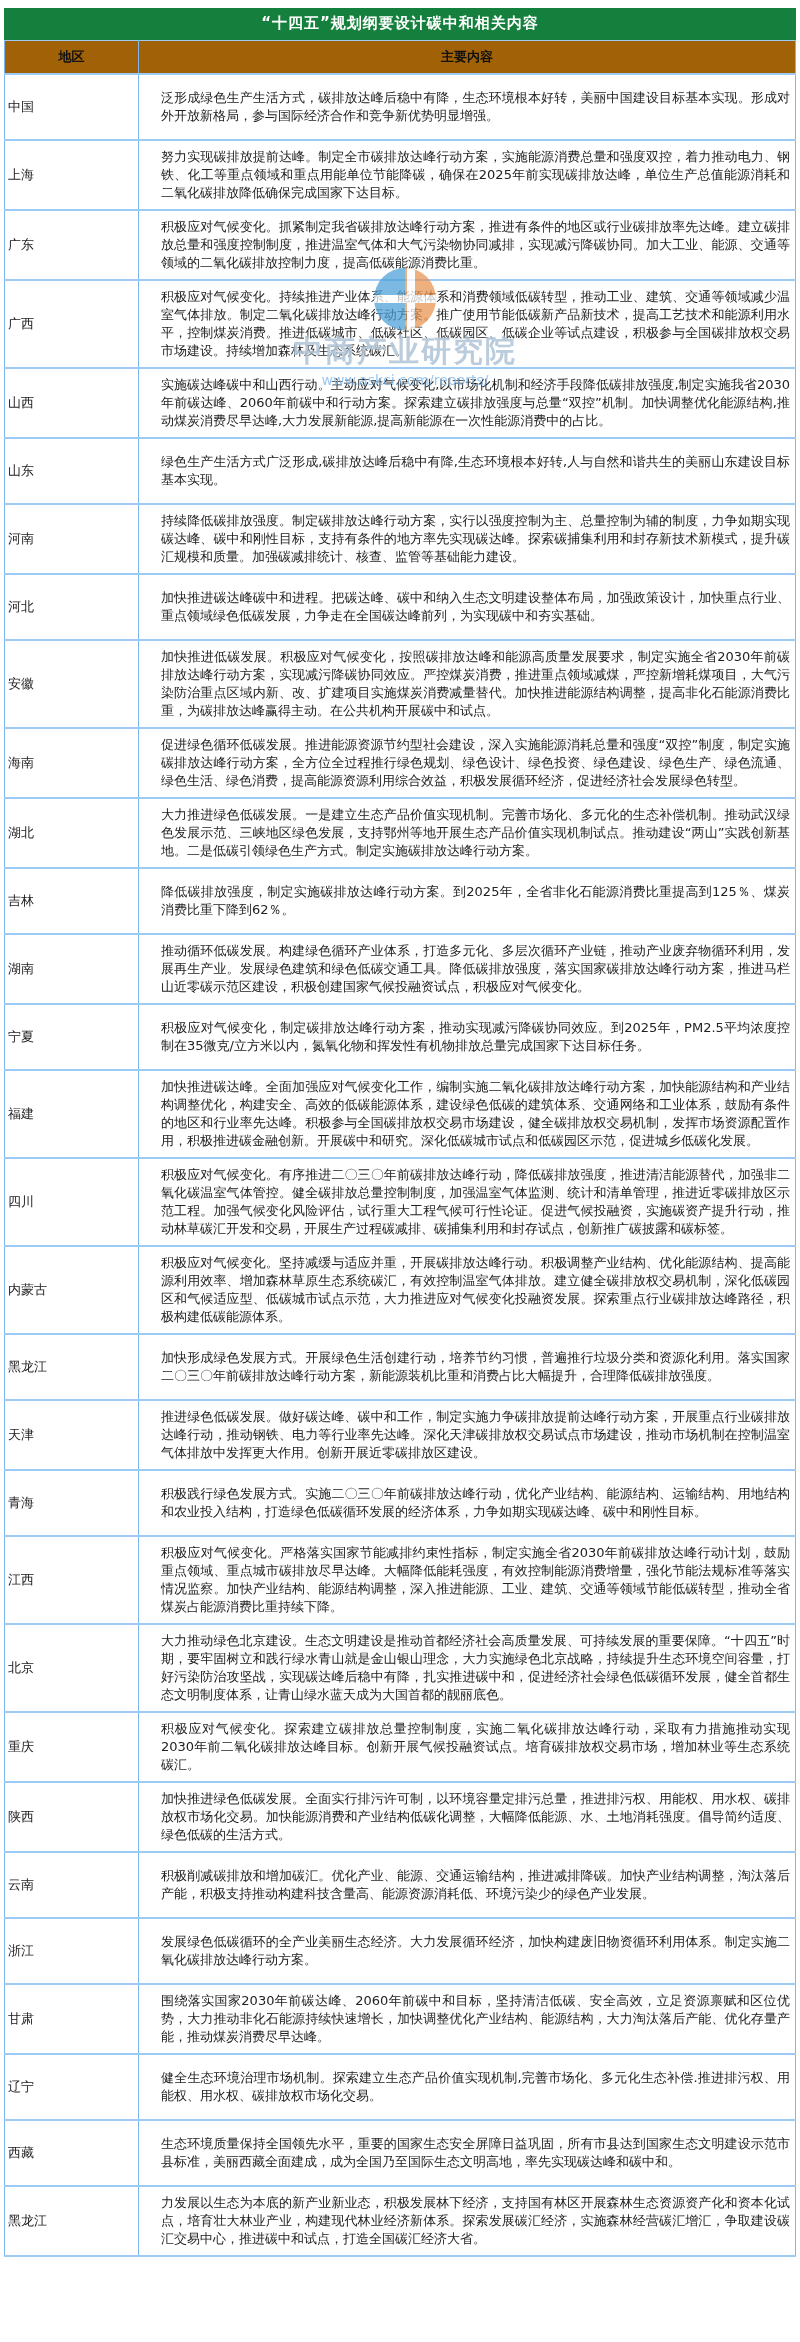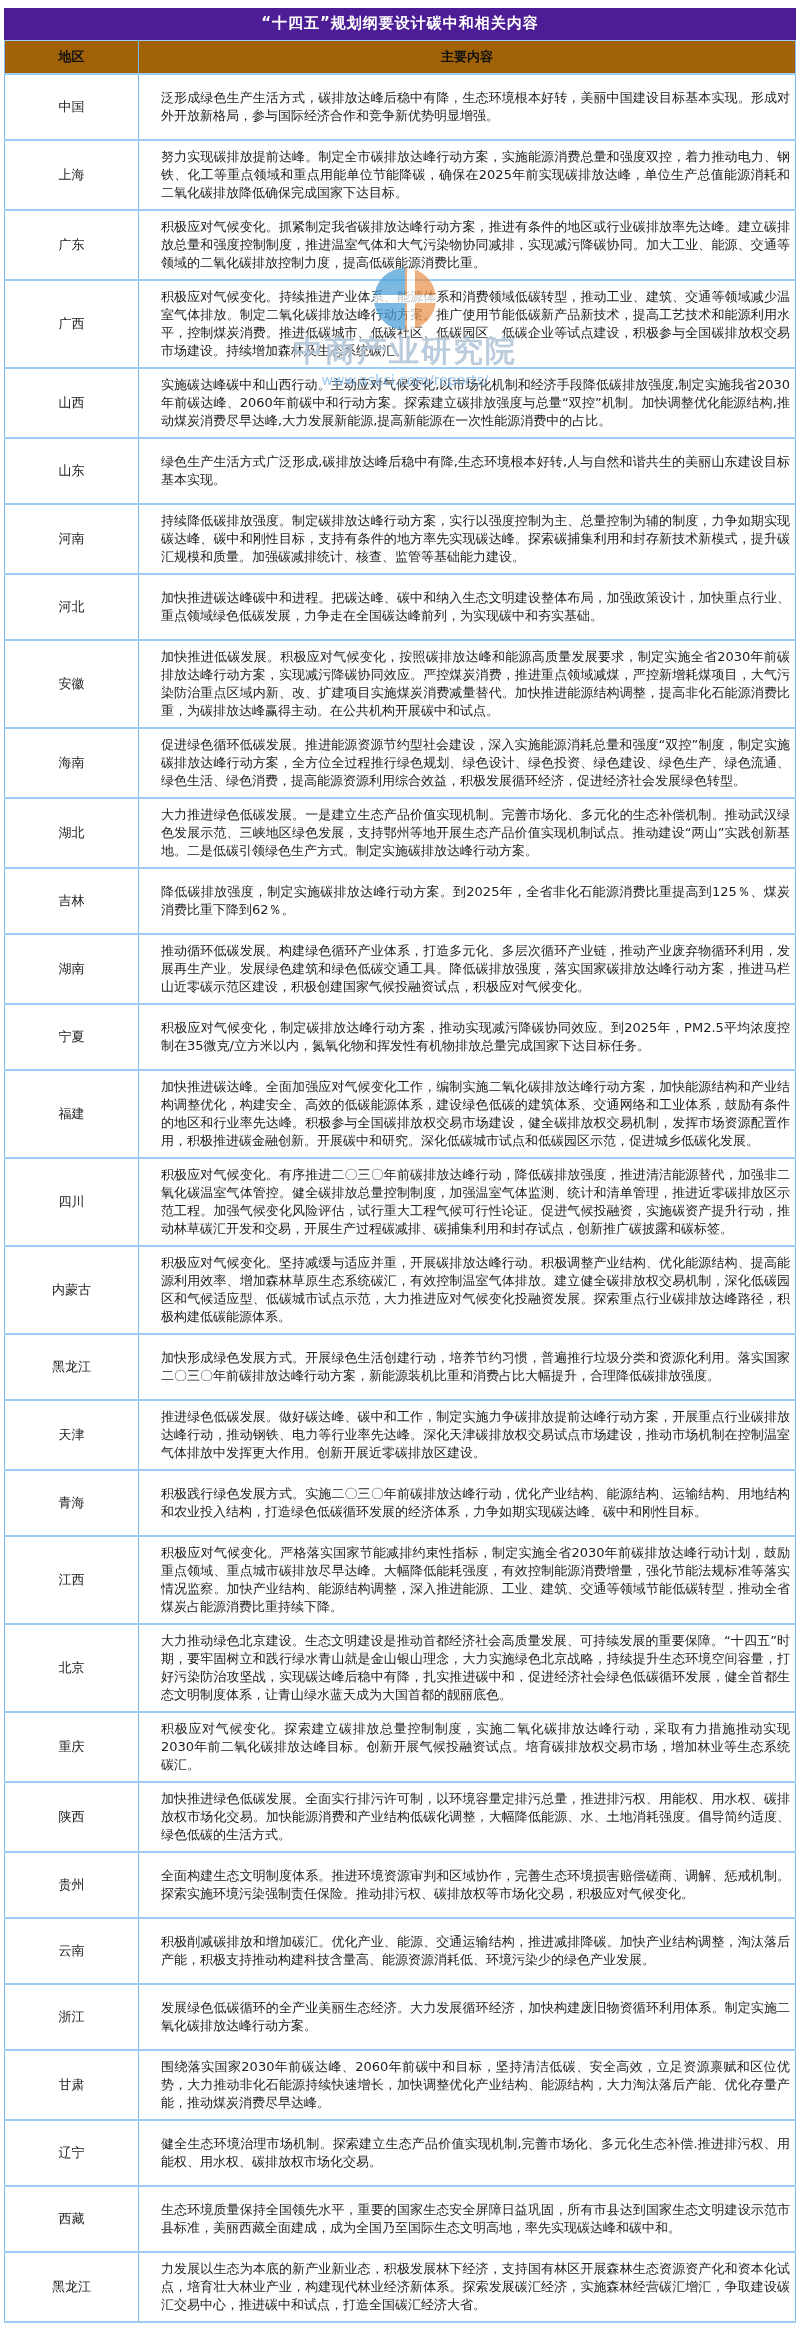--- a/index.html
+++ b/index.html
@@ -6,21 +6,21 @@
   body{
     width:800px;
     background:#ffffff;
     font-family:"DejaVu Sans","Liberation Sans",sans-serif;
     position:relative;
     color:#222;
   }
   .page{padding:8px 4px 0 4px;}
 
   .title-bar{
-    background:#4c1d95;
+    background:#15803d;
     color:#ffffff;
     font-weight:bold;
     font-size:15px;
     letter-spacing:1px;
     text-align:center;
     padding:6px 0 7px 0;
   }
 
   table.main{
     width:100%;
@@ -41,21 +41,21 @@
     border:1px solid #7AB8EF;
     border-top:2px solid #9CCBF6;
     border-bottom:2px solid #9CCBF6;
     font-size:13px;
     line-height:18px;
     vertical-align:middle;
     color:#222;
     height:50px;
   }
   td.region{
-    text-align:center;
+    text-align:left;
     padding:6px 3px;
   }
   td.content{
     text-align:left;
     padding:7px 5px 7px 22px;
     text-align:justify;
   }
   col.region-col{width:134px;}
 
   
@@ -206,24 +206,20 @@
         </tr>
         <tr>
           <td class="region">重庆</td>
           <td class="content">积极应对气候变化。探索建立碳排放总量控制制度，实施二氧化碳排放达峰行动，采取有力措施推动实现2030年前二氧化碳排放达峰目标。创新开展气候投融资试点。培育碳排放权交易市场，增加林业等生态系统碳汇。</td>
         </tr>
         <tr>
           <td class="region">陕西</td>
           <td class="content">加快推进绿色低碳发展。全面实行排污许可制，以环境容量定排污总量，推进排污权、用能权、用水权、碳排放权市场化交易。加快能源消费和产业结构低碳化调整，大幅降低能源、水、土地消耗强度。倡导简约适度、绿色低碳的生活方式。</td>
         </tr>
         <tr>
-          <td class="region">贵州</td>
-          <td class="content">全面构建生态文明制度体系。推进环境资源审判和区域协作，完善生态环境损害赔偿磋商、调解、惩戒机制。探索实施环境污染强制责任保险。推动排污权、碳排放权等市场化交易，积极应对气候变化。</td>
-        </tr>
-        <tr>
           <td class="region">云南</td>
           <td class="content">积极削减碳排放和增加碳汇。优化产业、能源、交通运输结构，推进减排降碳。加快产业结构调整，淘汰落后产能，积极支持推动构建科技含量高、能源资源消耗低、环境污染少的绿色产业发展。</td>
         </tr>
         <tr>
           <td class="region">浙江</td>
           <td class="content">发展绿色低碳循环的全产业美丽生态经济。大力发展循环经济，加快构建废旧物资循环利用体系。制定实施二氧化碳排放达峰行动方案。</td>
         </tr>
         <tr>
           <td class="region">甘肃</td>
           <td class="content">围绕落实国家2030年前碳达峰、2060年前碳中和目标，坚持清洁低碳、安全高效，立足资源禀赋和区位优势，大力推动非化石能源持续快速增长，加快调整优化产业结构、能源结构，大力淘汰落后产能、优化存量产能，推动煤炭消费尽早达峰。</td>

